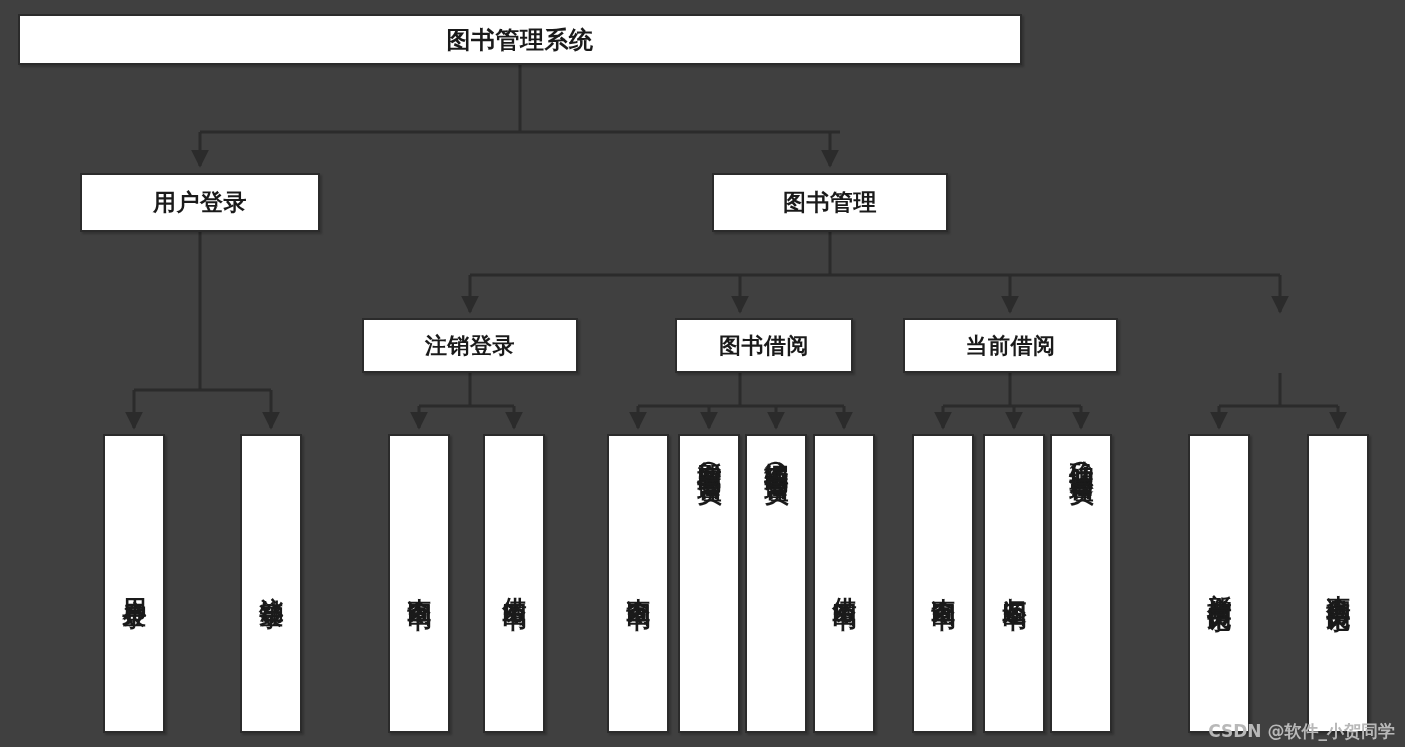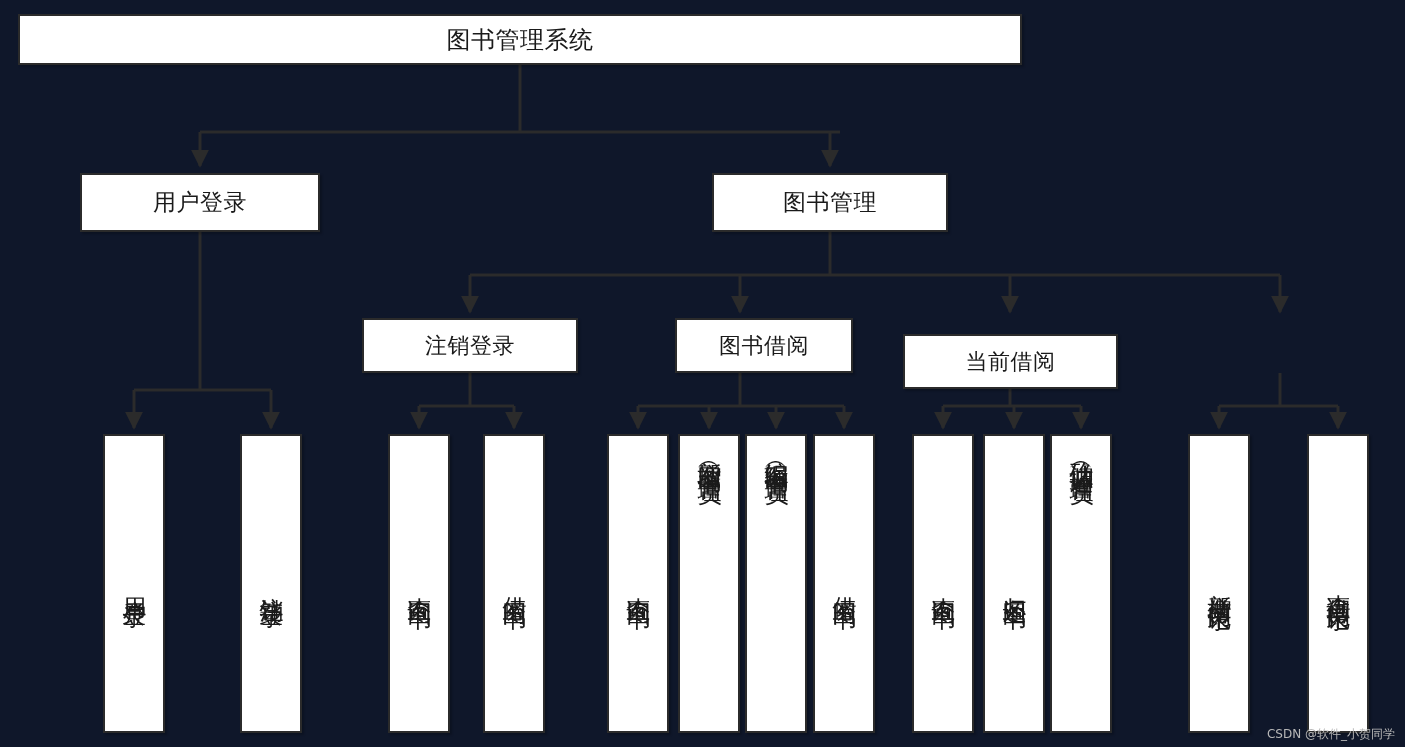--- a/index.html
+++ b/index.html
@@ -9,22 +9,23 @@
     background: #ffffff;
   }
   body {
     font-family: "DejaVu Sans", "Liberation Sans", sans-serif;
     color: #111111;
   }
   #diagram-canvas {
     position: relative;
     width: 1405px;
     height: 747px;
-    background: #0f172a;
+    background: #404040;
     overflow: hidden;
+    font-weight: bold;
   }
   #edges-layer {
     position: absolute;
     left: 0;
     top: 0;
     width: 1405px;
     height: 747px;
     pointer-events: none;
   }
   .node {
@@ -68,21 +69,21 @@
   .node.leaf.top-aligned {
     align-items: flex-start;
   }
   .node.leaf.top-aligned .node-label {
     padding-top: 6px;
   }
   #watermark {
     position: absolute;
     right: 10px;
     bottom: 4px;
-    font-size: 12px;
+    font-size: 17px;
     color: #b8b8b8;
     white-space: nowrap;
     z-index: 6;
     font-family: "DejaVu Sans", "Liberation Sans", sans-serif;
     text-align: center;
   }
 </style>
 </head>
 <body>
 
@@ -148,21 +149,21 @@
   <div class="node level1" style="left:712px; top:173px; width:236px; height:59px;justify-content:center;">
     <span class="node-label">图书管理</span>
   </div>
 
   <div class="node level2" style="left:362px; top:318px; width:216px; height:55px;">
     <span class="node-label">注销登录</span>
   </div>
   <div class="node level2" style="left:633px; top:318px; width:178px; height:55px;margin-left:42px;">
     <span class="node-label">图书借阅</span>
   </div>
-  <div class="node level2" style="left:903px; top:318px; width:215px; height:55px;margin-top:16px;">
+  <div class="node level2" style="left:903px; top:318px; width:215px; height:55px;">
     <span class="node-label">当前借阅</span>
   </div>
 
   <div class="node leaf" style="left:103px; top:434px; width:62px; height:299px;">
     <span class="node-label">用户登录</span>
   </div>
   <div class="node leaf" style="left:240px; top:434px; width:62px; height:299px;">
     <span class="node-label">注销登录</span>
   </div>
 

